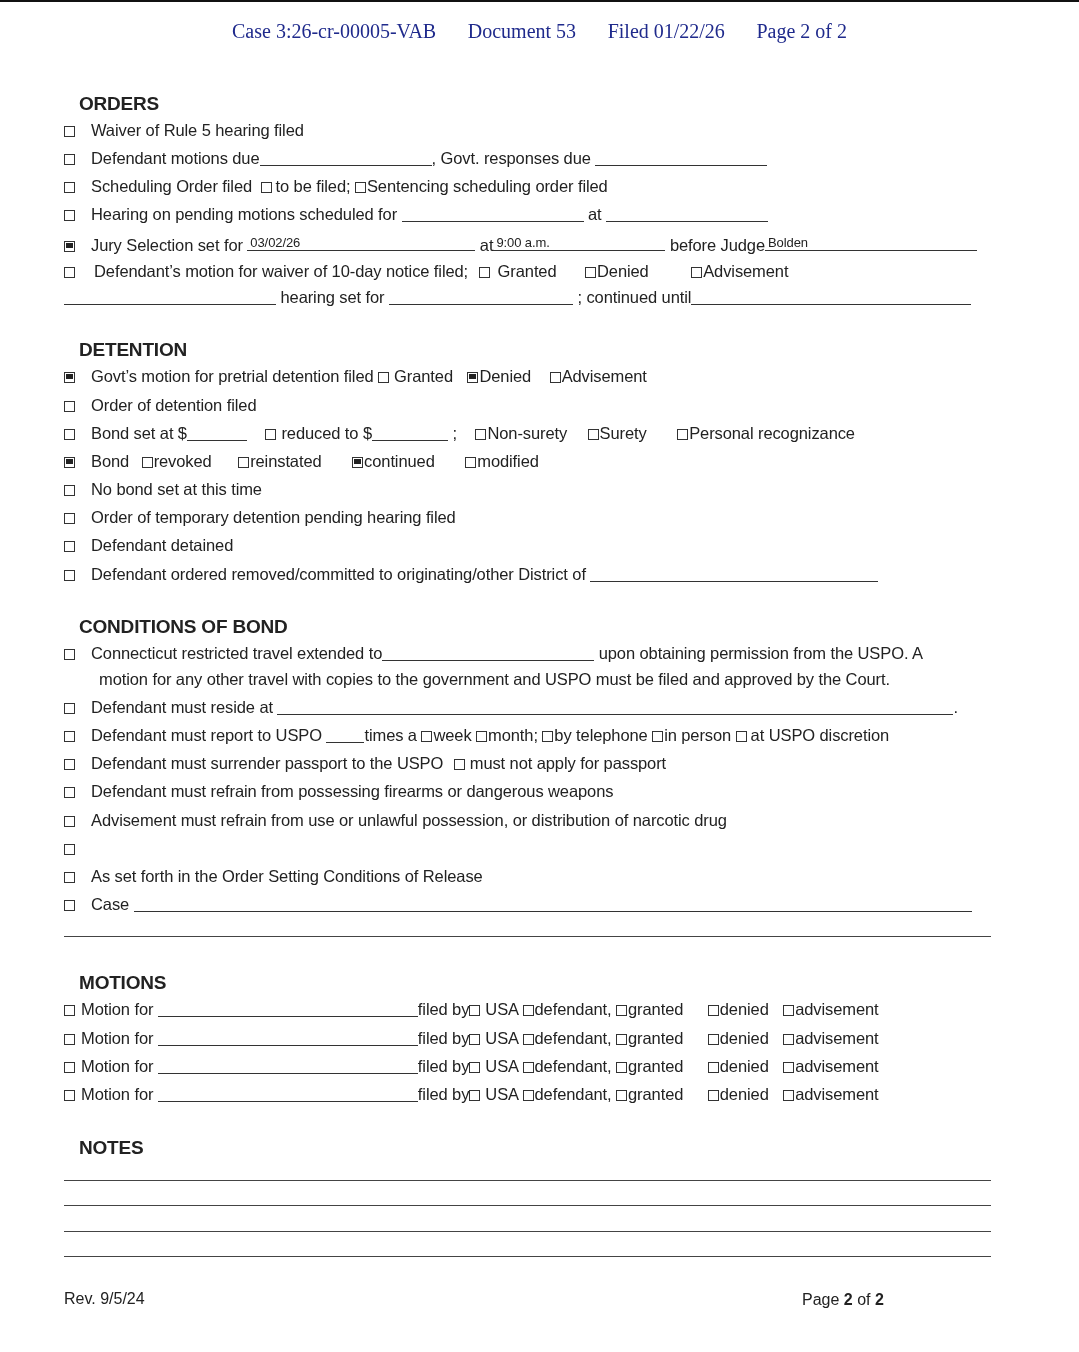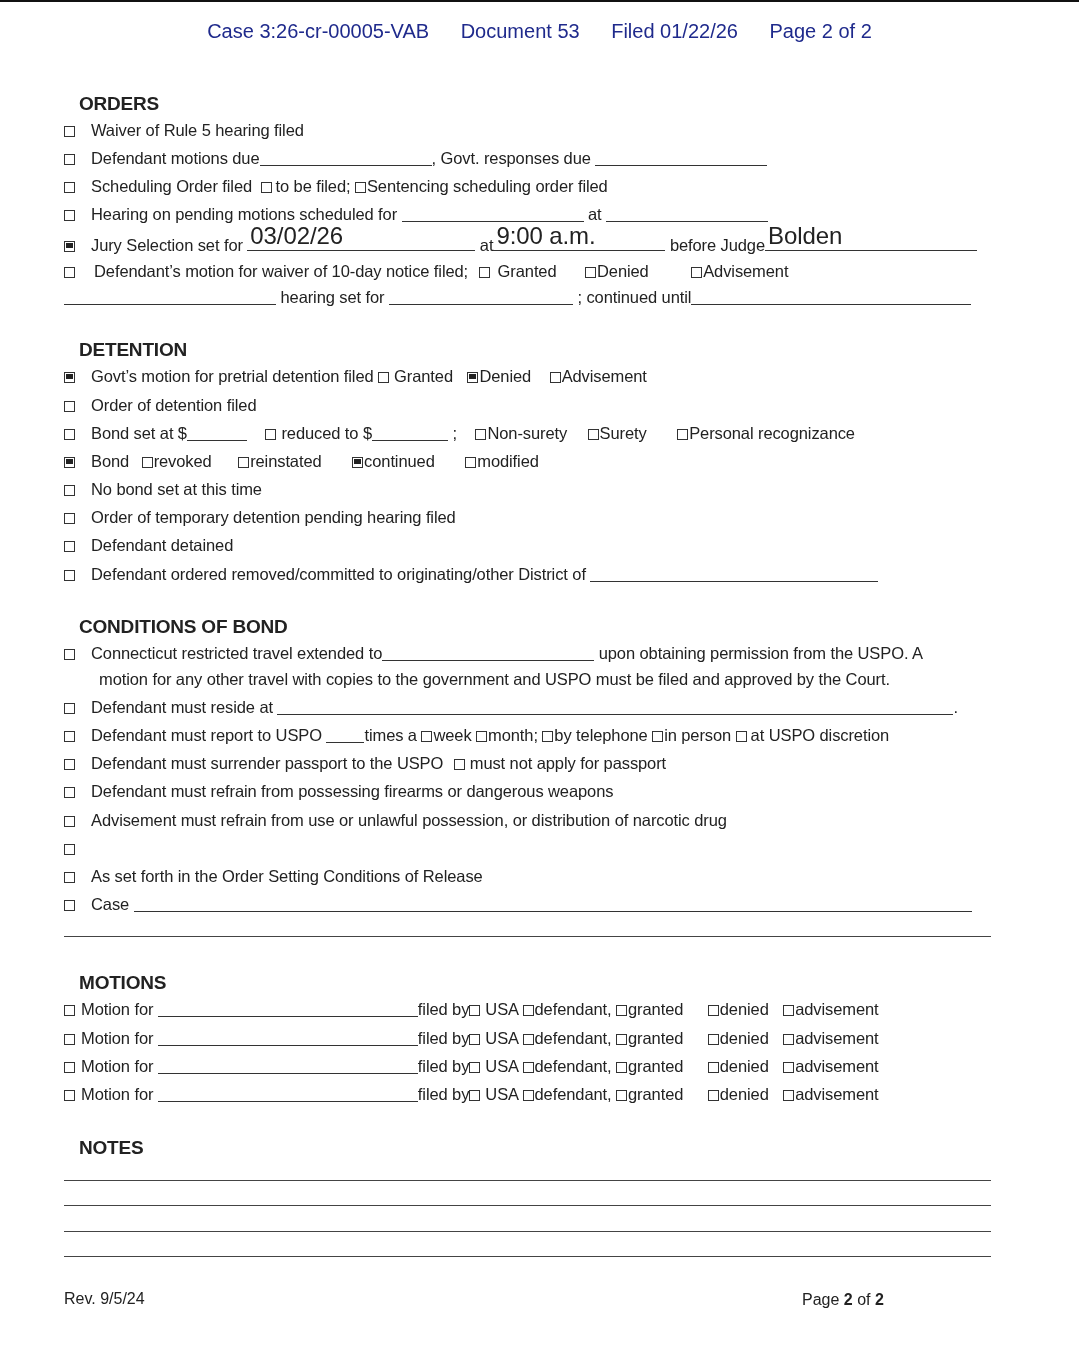--- a/index.html
+++ b/index.html
@@ -1,30 +1,30 @@
 <!DOCTYPE html>
 <html><head>
 <meta charset="utf-8">
 <style>
   html, body { margin: 0; padding: 0; background: #ffffff; }
   body { width: 1079px; height: 1352px; position: relative; overflow: hidden;
          font-family: "Liberation Sans", sans-serif; color: #222; }
   .topline { position: absolute; left: 0; top: 0; width: 1079px; height: 2px; background: #111; }
   .header { position: absolute; top: 20px; left: 0; width: 1079px; text-align: center;
             font-family: "Liberation Sans", sans-serif; font-size: 20px; color: #1f2a8c; }
-  .header span { margin: 16px 13px; }
+  .header span { margin: 16px 13px; font-family: Liberation Serif, serif; }
   .line { position: absolute; left: 64px; font-size: 16.5px; white-space: nowrap; letter-spacing: -0.1px; }
   .h { position: absolute; left: 79px; font-size: 19px; font-weight: bold; letter-spacing: -0.2px; }
   .cb { display: inline-block; width: 11px; height: 11px; border: 1.3px solid #333; vertical-align: -1px;
         box-sizing: border-box; margin-right: 4px; position: relative; }
   .cb.lead { margin-right: 16px; }
   .cb.checked::after { content: ""; position: absolute; left: 1px; right: 1px; top: 1px; height: 5px; background: #222; }
   .blank { display: inline-block; border-bottom: 1.3px solid #333; height: 14px; vertical-align: -2px; }
   .fill { display: inline-block; border-bottom: 1.3px solid #333; vertical-align: baseline; position: relative; }
-  .fill .v { position: absolute; left: 3px; bottom: 0; font-size: 24px; color: #222; }
+  .fill .v { position: absolute; left: 3px; bottom: 0; font-size: 13px; color: #222; }
   .rule { position: absolute; left: 64px; width: 927px; height: 0; border-top: 1.3px solid #444; }
   .foot-l { position: absolute; left: 64px; top: 1290px; font-size: 16px; }
   .foot-r { position: absolute; left: 802px; top: 1291px; font-size: 16px; }
 </style>
 </head>
 <body>
 
 <div class="topline"></div>
 
 <div class="header">

